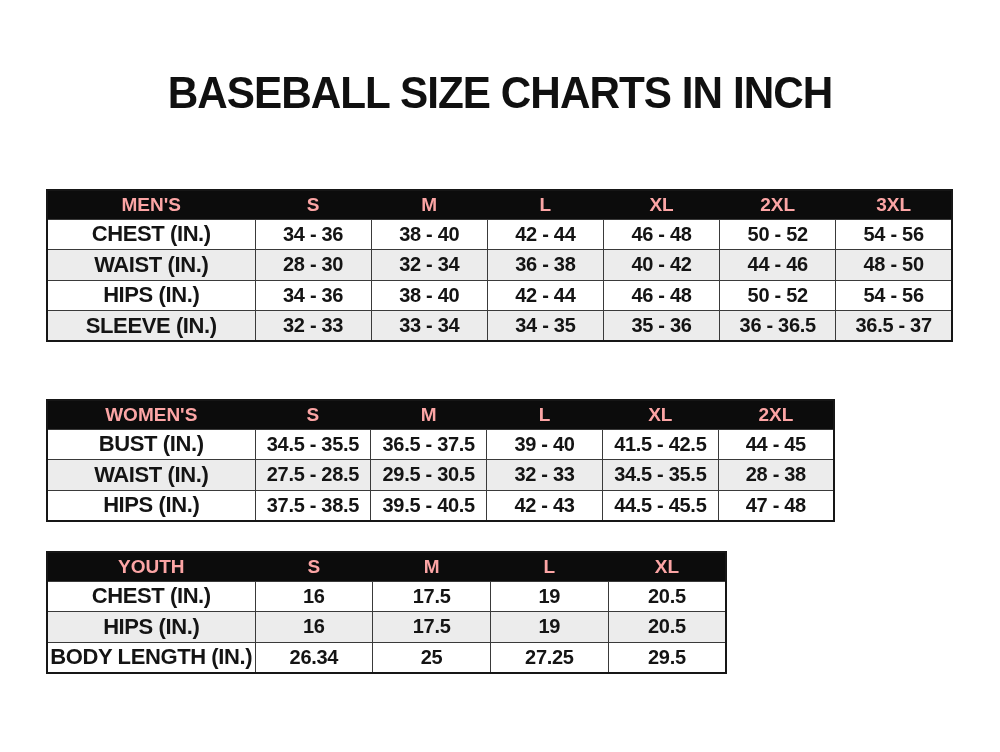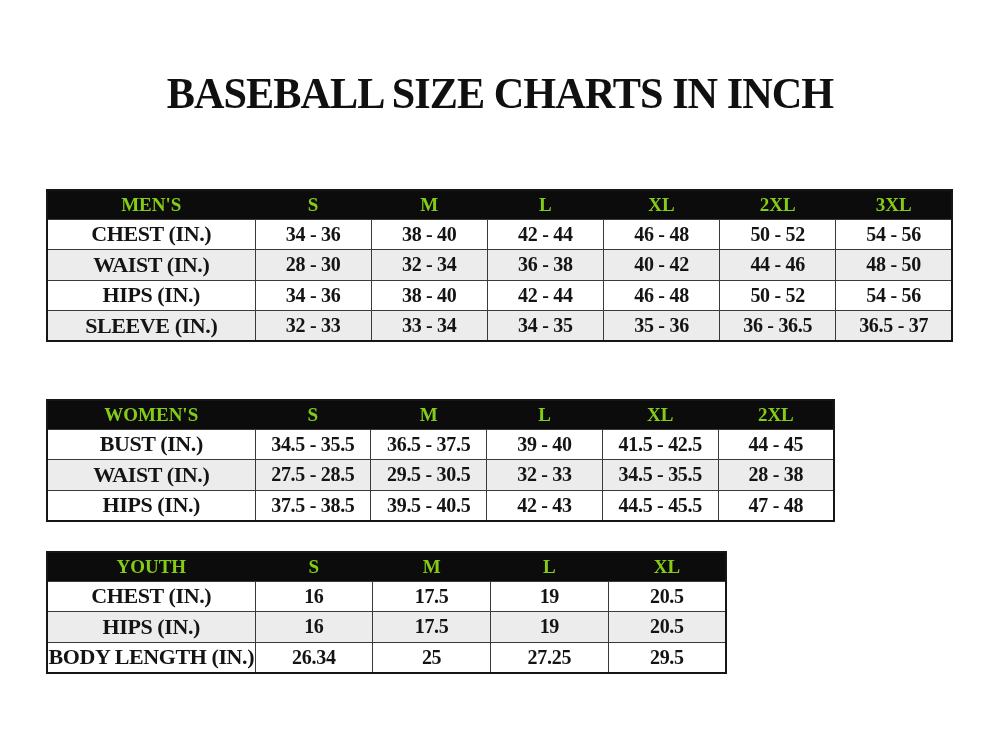--- a/index.html
+++ b/index.html
@@ -3,21 +3,21 @@
 <meta charset="utf-8">
 <style>
   * { margin: 0; padding: 0; box-sizing: border-box; }
   html, body {
     width: 1000px; height: 752px;
     background: #ffffff;
     font-family: "Liberation Sans", "DejaVu Sans", sans-serif;
     position: relative;
     overflow: hidden;
   }
-  .page { position: absolute; inset: 0; width: 868px; height: 752px; background:#ffffff;font-family:Liberation Serif, serif; }
+  .page { position: absolute; inset: 0; width: 868px; height: 752px; background:#ffffff; }
 
   .page-title {
     position: absolute;
     top: 68px; left: 0; width: 1000px;
     text-align: center;
     font-size: 44px;
     font-weight: 800;
     letter-spacing: -1px;
     color: #101010;
     transform: scaleX(0.96);
@@ -39,21 +39,21 @@
     text-align: center;
     vertical-align: middle;
     overflow: hidden;
     white-space: nowrap;
     color: #141414;
   }
   .size-table { border: 2px solid #161616; }
 
   .size-table thead th {
     background: #0c0c0c;
-    color: #84cc16;
+    color: #fca5a5;
     border-color: #0c0c0c;
     border-bottom-color: #3a3a3a;
     height: 29px;
     font-size: 19px;
     font-weight: 700;
     letter-spacing: 0px;
   }
   .size-table tbody td {
     height: 30.5px;
     font-size: 20px;

